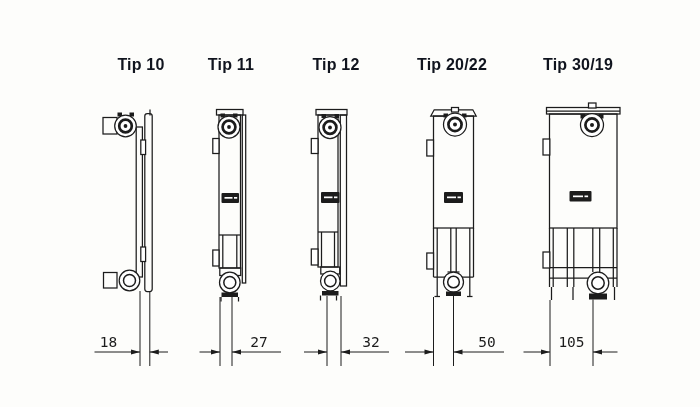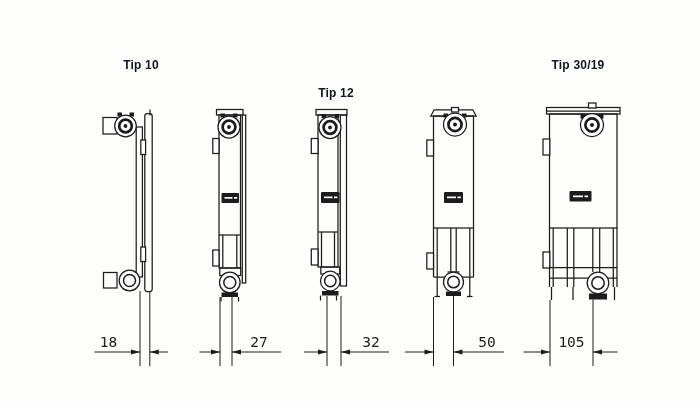--- a/index.html
+++ b/index.html
@@ -6,21 +6,21 @@
   body{
     width:700px;height:407px;
     background:#fdfdfb;
     font-family:"Liberation Sans", sans-serif;
     position:relative;
     overflow:hidden;
   }
   .canvas{position:absolute;left:0;top:0;width:700px;height:407px;}
   .type-label{
     position:absolute;top:53px;height:24px;
-    font-size:12px;font-weight:bold;color:#10141e;
+    font-size:16px;font-weight:bold;color:#10141e;
     text-align:center;line-height:24px;
     letter-spacing:.2px;
     white-space:nowrap;
   }
   .drawing{position:absolute;top:98px;height:272px;}
   svg{display:block;overflow:visible;}
   .ln{stroke:#1c1c1c;fill:none;stroke-width:1.25;}
   .thin{stroke:#1c1c1c;fill:none;stroke-width:1;}
   .wfill{fill:#ffffff;stroke:#1c1c1c;stroke-width:1.25;}
   .dark{fill:#1c1c1c;stroke:none;}
@@ -33,21 +33,23 @@
     text-anchor:middle;
   }
   .wmark{fill:#ffffff;stroke:none;}
 </style>
 </head>
 <body>
 
 <div class="canvas">
 
   <div class="type-label" style="left:101px;width:80px;">Tip 10</div>
-  <div class="type-label" style="left:296px;width:80px;margin-top:28px;">Tip 12</div>
+  <div class="type-label" style="left:191px;width:80px;">Tip 11</div>
+  <div class="type-label" style="left:296px;width:80px;">Tip 12</div>
+  <div class="type-label" style="left:407px;width:90px;">Tip 20/22</div>
   <div class="type-label" style="left:533px;width:90px;">Tip 30/19</div>
 
   <svg class="drawing" style="left:90px;width:95px;" viewBox="90 98 95 272">
     <g>
       <line class="ln" x1="150" y1="109.5" x2="150" y2="115.5"></line>
       <rect class="ln" x="144.8" y="113.5" width="7.4" height="178" rx="2.5"></rect>
       <rect class="ln" x="136.2" y="127" width="6.2" height="150"></rect>
       <rect class="wfill" x="140.8" y="140" width="4.8" height="14.5"></rect>
       <rect class="wfill" x="140.8" y="247" width="4.8" height="14.5"></rect>
     </g>

